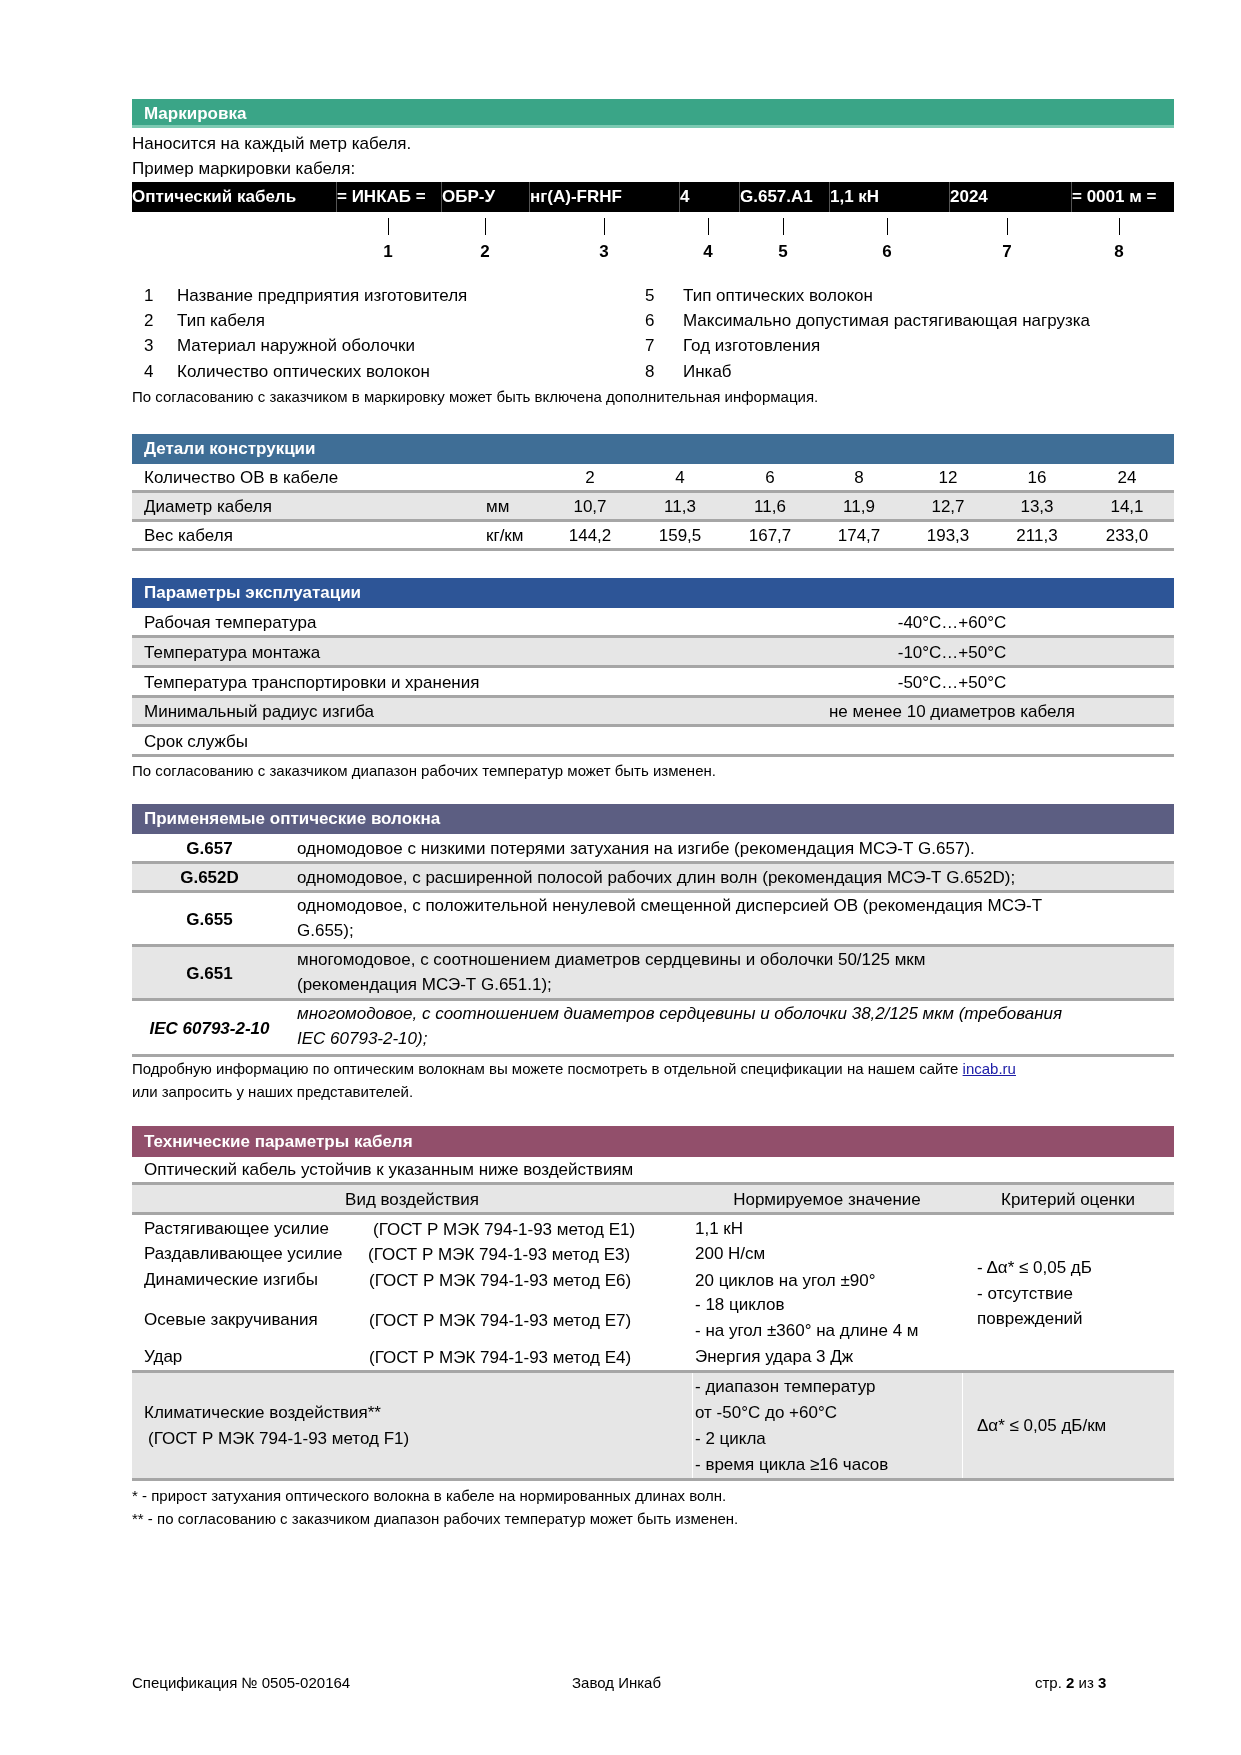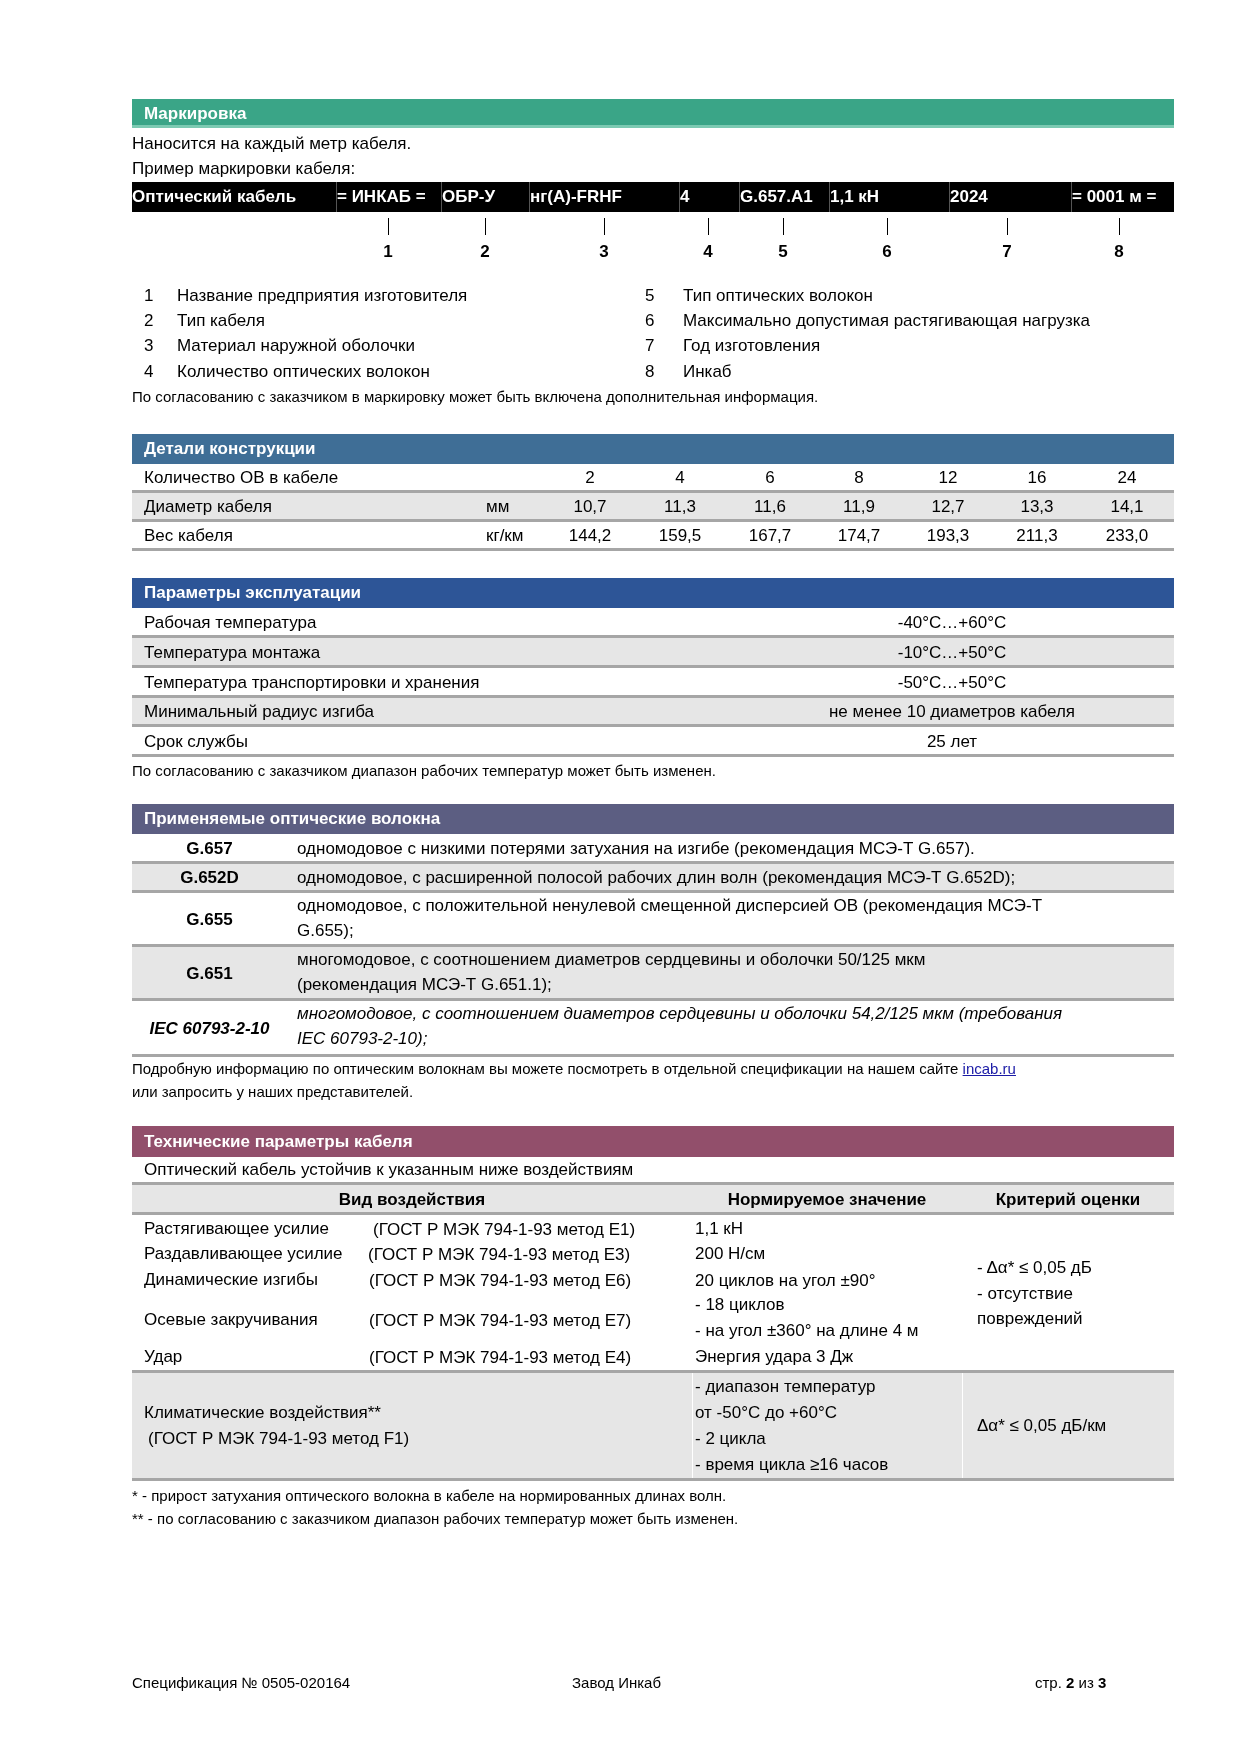--- a/index.html
+++ b/index.html
@@ -129,21 +129,20 @@
 <div class="row" style="top:668px;height:30px;">
   <div class="c" style="left:12px;top:5px;">Температура транспортировки и хранения</div>
   <div class="c num" style="left:600px;width:440px;top:5px;">-50°C…+50°C</div>
 </div>
 <div class="row gray" style="top:698px;height:29px;">
   <div class="c" style="left:12px;top:4px;">Минимальный радиус изгиба</div>
   <div class="c num" style="left:600px;width:440px;top:4px;">не менее 10 диаметров кабеля</div>
 </div>
 <div class="row" style="top:727px;height:30px;">
   <div class="c" style="left:12px;top:5px;">Срок службы</div>
-  <div class="c num" style="left:600px;width:440px;top:5px;">25 лет</div>
 </div>
 <div class="abs small" style="left:132px;top:762px;text-align:right;">По согласованию с заказчиком диапазон рабочих температур может быть изменен.</div>
 
 <div class="bar slate" style="top:804px;height:30px;line-height:30px;">Применяемые оптические волокна</div>
 
 <div class="row" style="top:834px;height:30px;">
   <div class="c num" style="left:0;width:155px;top:5px;font-weight:bold;">G.657</div>
   <div class="c" style="left:165px;top:5px;">одномодовое с низкими потерями затухания на изгибе (рекомендация МСЭ-Т G.657).</div>
 </div>
 <div class="row gray" style="top:864px;height:29px;">
@@ -155,31 +154,31 @@
   <div class="c" style="left:165px;top:3px;">одномодовое, с положительной ненулевой смещенной дисперсией ОВ (рекомендация МСЭ-Т</div>
   <div class="c" style="left:165px;top:28px;">G.655);</div>
 </div>
 <div class="row gray" style="top:947px;height:54px;">
   <div class="c num" style="left:0;width:155px;top:17px;font-weight:bold;">G.651</div>
   <div class="c" style="left:165px;top:3px;">многомодовое, с соотношением диаметров сердцевины и оболочки 50/125 мкм</div>
   <div class="c" style="left:165px;top:28px;">(рекомендация МСЭ-Т G.651.1);</div>
 </div>
 <div class="row" style="top:1001px;height:56px;font-style:italic;">
   <div class="c num" style="left:0;width:155px;top:18px;font-weight:bold;">IEC 60793-2-10</div>
-  <div class="c" style="left:165px;top:3px;">многомодовое, с соотношением диаметров сердцевины и оболочки 54,2/125 мкм (требования</div>
+  <div class="c" style="left:165px;top:3px;">многомодовое, с соотношением диаметров сердцевины и оболочки 38,2/125 мкм (требования</div>
   <div class="c" style="left:165px;top:28px;">IEC 60793-2-10);</div>
 </div>
 <div class="abs small" style="left:132px;top:1060px;"><span>Подробную информацию по оптическим волокнам вы можете посмотреть в отдельной спецификации на нашем сайте </span><a class="link" href="#">incab.ru</a></div>
 <div class="abs small" style="left:132px;top:1083px;">или запросить у наших представителей.</div>
 
 <div class="bar wine" style="top:1126px;height:31px;line-height:31px;">Технические параметры кабеля</div>
 <div class="row" style="top:1157px;height:28px;">
   <div class="c" style="left:12px;top:3px;">Оптический кабель устойчив к указанным ниже воздействиям</div>
 </div>
-<div class="row gray" style="top:1185px;height:30px;font-weight:bold;">
+<div class="row gray" style="top:1185px;height:30px;">
   <div class="c num" style="left:0;width:560px;top:5px;">Вид воздействия</div>
   <div class="c num" style="left:560px;width:270px;top:5px;">Нормируемое значение</div>
   <div class="c num" style="left:830px;width:212px;top:5px;">Критерий оценки</div>
 </div>
 
 <div class="row" style="top:1215px;height:158px;">
   <div class="c" style="left:12px;top:4px;">Растягивающее усилие</div>
   <div class="c small" style="left:241px;top:6px;">(ГОСТ Р МЭК 794-1-93 метод Е1)</div>
   <div class="c" style="left:563px;top:4px;">1,1 кН</div>
 

